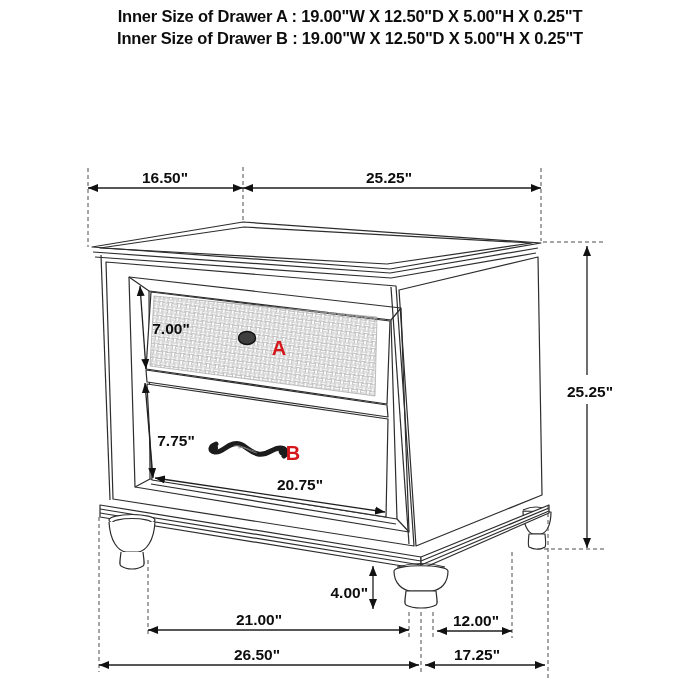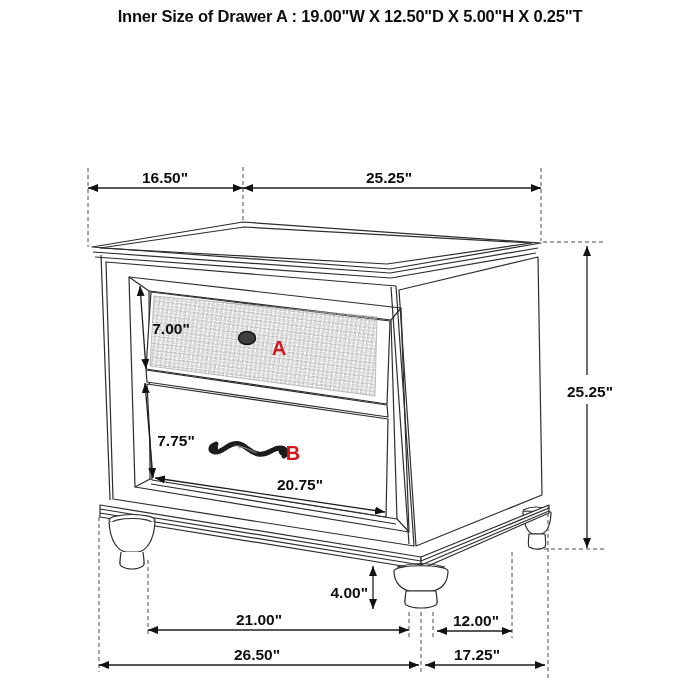--- a/index.html
+++ b/index.html
@@ -17,20 +17,21 @@
   .handle-main{stroke:#1c1c1c;stroke-width:5;fill:none;stroke-linecap:round;}
   .handle-detail{stroke:#8a8a8a;stroke-width:0.8;fill:none;}
 </style>
 </head>
 <body>
 
 <div class="page">
 
   <div class="title-block">
     <div class="title-line">Inner Size of Drawer A : 19.00"W X 12.50"D X 5.00"H X  0.25"T</div>
+    <div class="title-line">Inner Size of Drawer B : 19.00"W X 12.50"D X 5.00"H X  0.25"T</div>
   </div>
 
   <svg width="700" height="700" viewBox="0 0 700 700">
     <defs>
       <marker id="ah-e" orient="auto" refX="10" refY="4.5" markerWidth="11" markerHeight="9" markerUnits="userSpaceOnUse">
         <path d="M0,0.5 L10,4.5 L0,8.5 Z" fill="#111"></path>
       </marker>
       <marker id="ah-s" orient="auto" refX="1" refY="4.5" markerWidth="11" markerHeight="9" markerUnits="userSpaceOnUse">
         <path d="M11,0.5 L1,4.5 L11,8.5 Z" fill="#111"></path>
       </marker>

